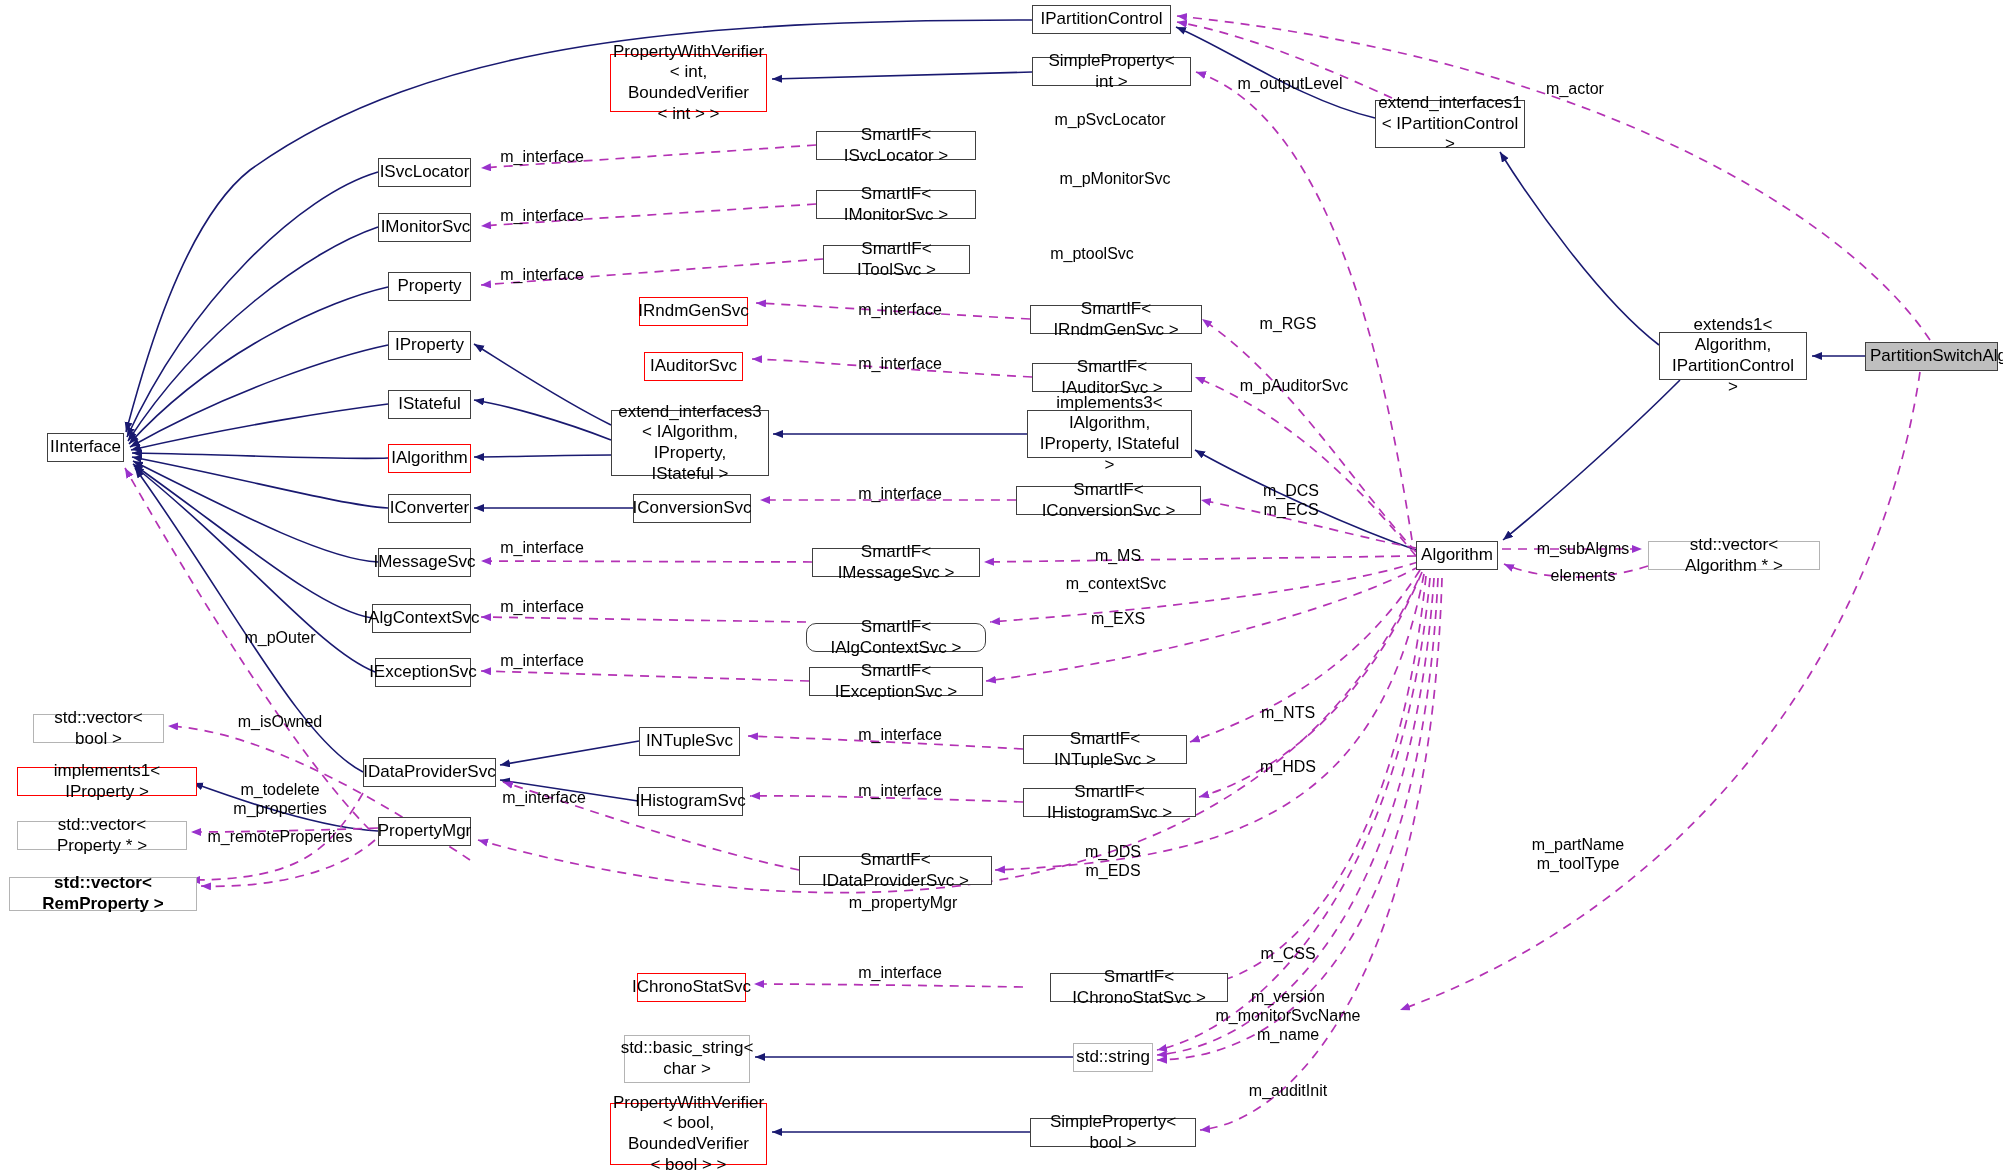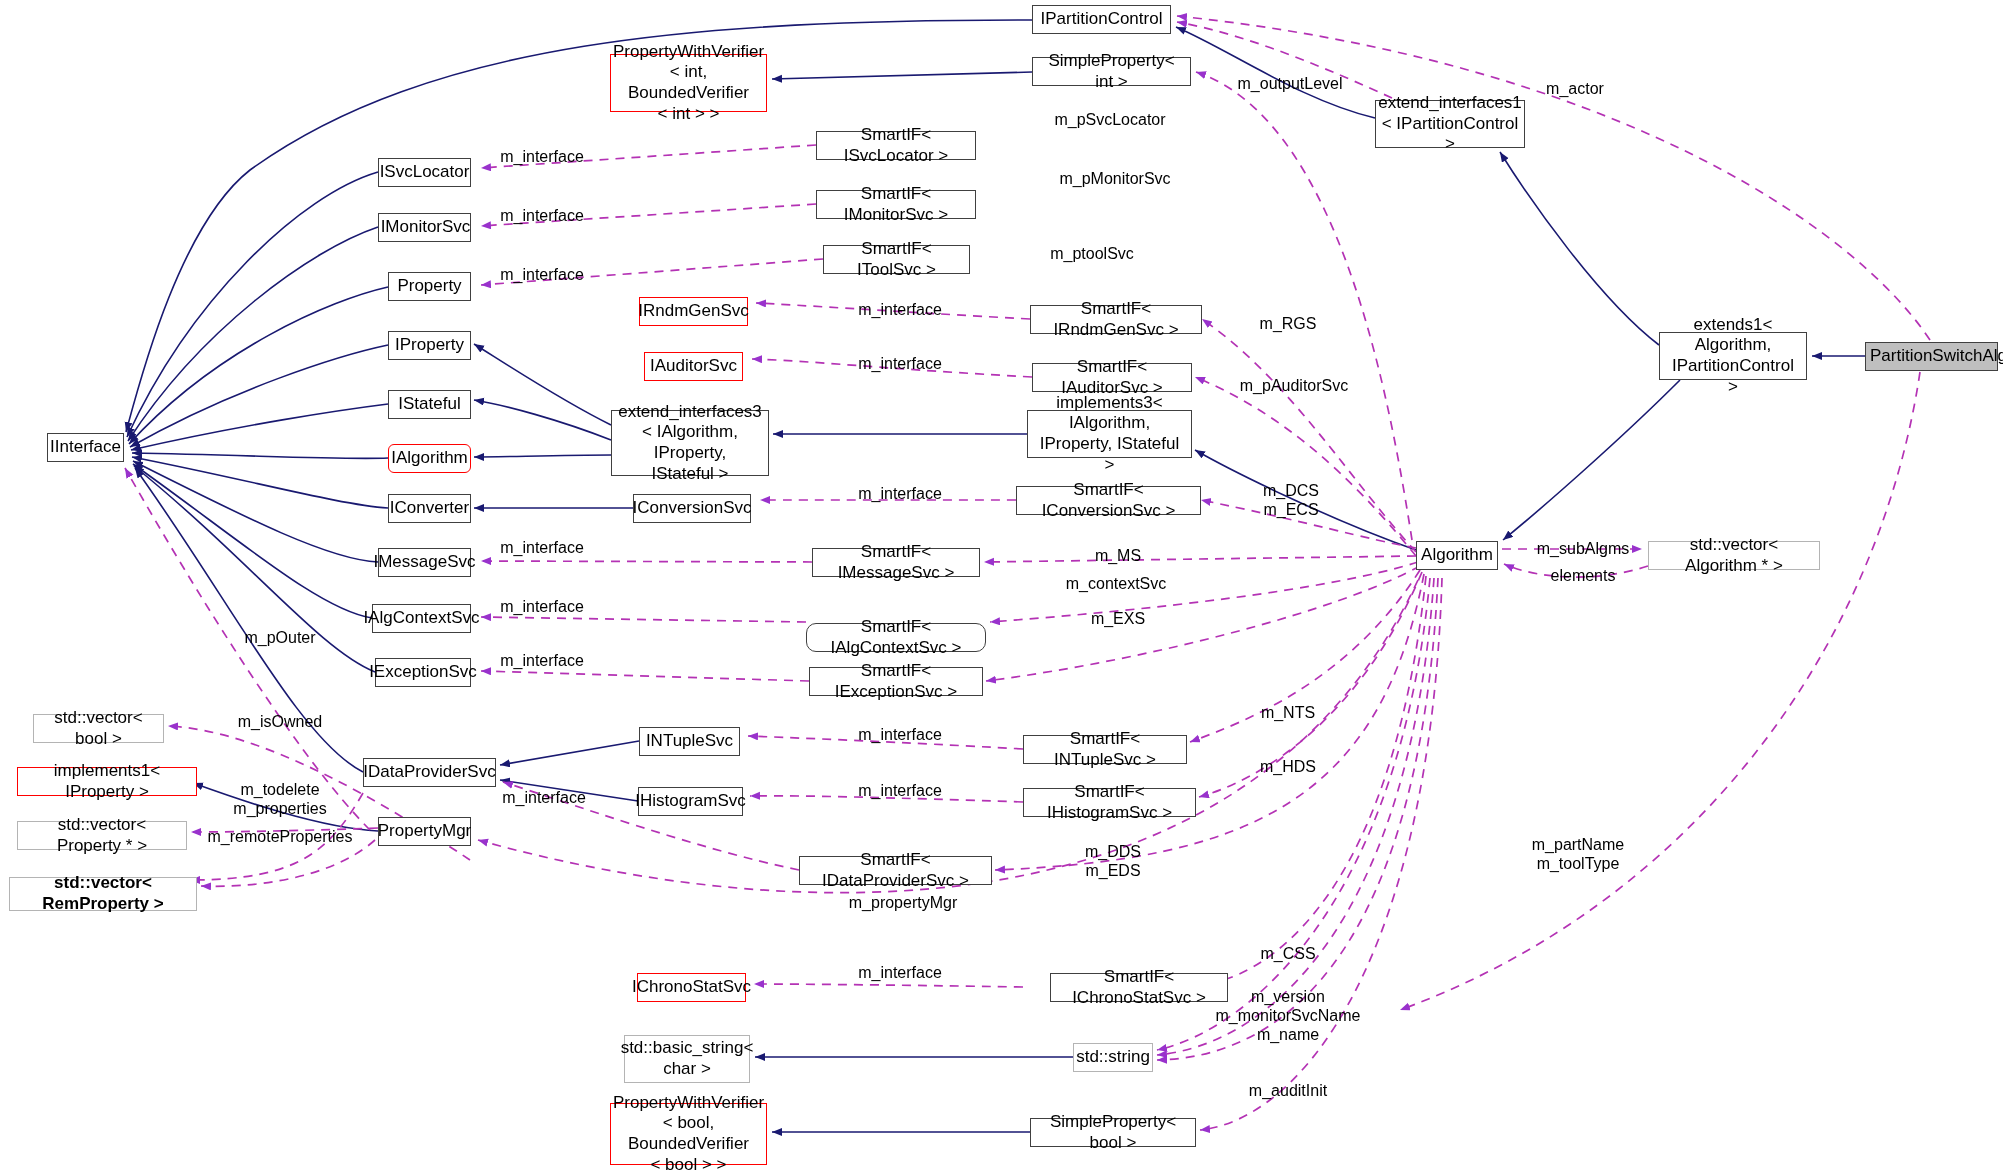--- a/index.html
+++ b/index.html
@@ -172,21 +172,21 @@
       <div class="node" style="left: 378px; top: 213px; width: 93px; height: 29px; padding-left: 8px;">IMonitorSvc</div>
       <div class="node" style="left: 816px; top: 190px; width: 160px; height: 29px;">SmartIF&lt; IMonitorSvc &gt;</div>
       <div class="node" style="left: 388px; top: 272px; width: 83px; height: 29px;">Property</div>
       <div class="node" style="left: 823px; top: 245px; width: 147px; height: 29px;">SmartIF&lt; IToolSvc &gt;</div>
       <div class="node" style="left: 388px; top: 331px; width: 83px; height: 29px;">IProperty</div>
       <div class="node red-border" style="left: 639px; top: 297px; width: 109px; height: 29px;">IRndmGenSvc</div>
       <div class="node" style="left: 1030px; top: 305px; width: 172px; height: 29px;">SmartIF&lt; IRndmGenSvc &gt;</div>
       <div class="node" style="left: 388px; top: 390px; width: 83px; height: 29px;">IStateful</div>
       <div class="node red-border" style="left: 644px; top: 352px; width: 99px; height: 29px; text-align: center;">IAuditorSvc</div>
       <div class="node" style="left: 1032px; top: 363px; width: 160px; height: 29px;">SmartIF&lt; IAuditorSvc &gt;</div>
-      <div class="node red-border" style="left: 388px; top: 444px; width: 83px; height: 29px; border-radius: 6px;">IAlgorithm</div>
+      <div class="node red-border" style="left: 388px; top: 444px; width: 83px; height: 29px;">IAlgorithm</div>
       <div class="node" style="left: 611px; top: 410px; width: 158px; height: 66px;">extend_interfaces3
 &lt; IAlgorithm, IProperty,
  IStateful &gt;</div>
       <div class="node" style="left: 1027px; top: 410px; width: 165px; height: 48px;">implements3&lt; IAlgorithm,
  IProperty, IStateful &gt;</div>
       <div class="node" style="left: 388px; top: 494px; width: 83px; height: 29px;">IConverter</div>
       <div class="node" style="left: 633px; top: 494px; width: 118px; height: 29px;">IConversionSvc</div>
       <div class="node" style="left: 1016px; top: 486px; width: 185px; height: 29px;">SmartIF&lt; IConversionSvc &gt;</div>
       <div class="node" style="left: 378px; top: 548px; width: 93px; height: 29px;">IMessageSvc</div>
       <div class="node" style="left: 812px; top: 548px; width: 168px; height: 29px;">SmartIF&lt; IMessageSvc &gt;</div>

